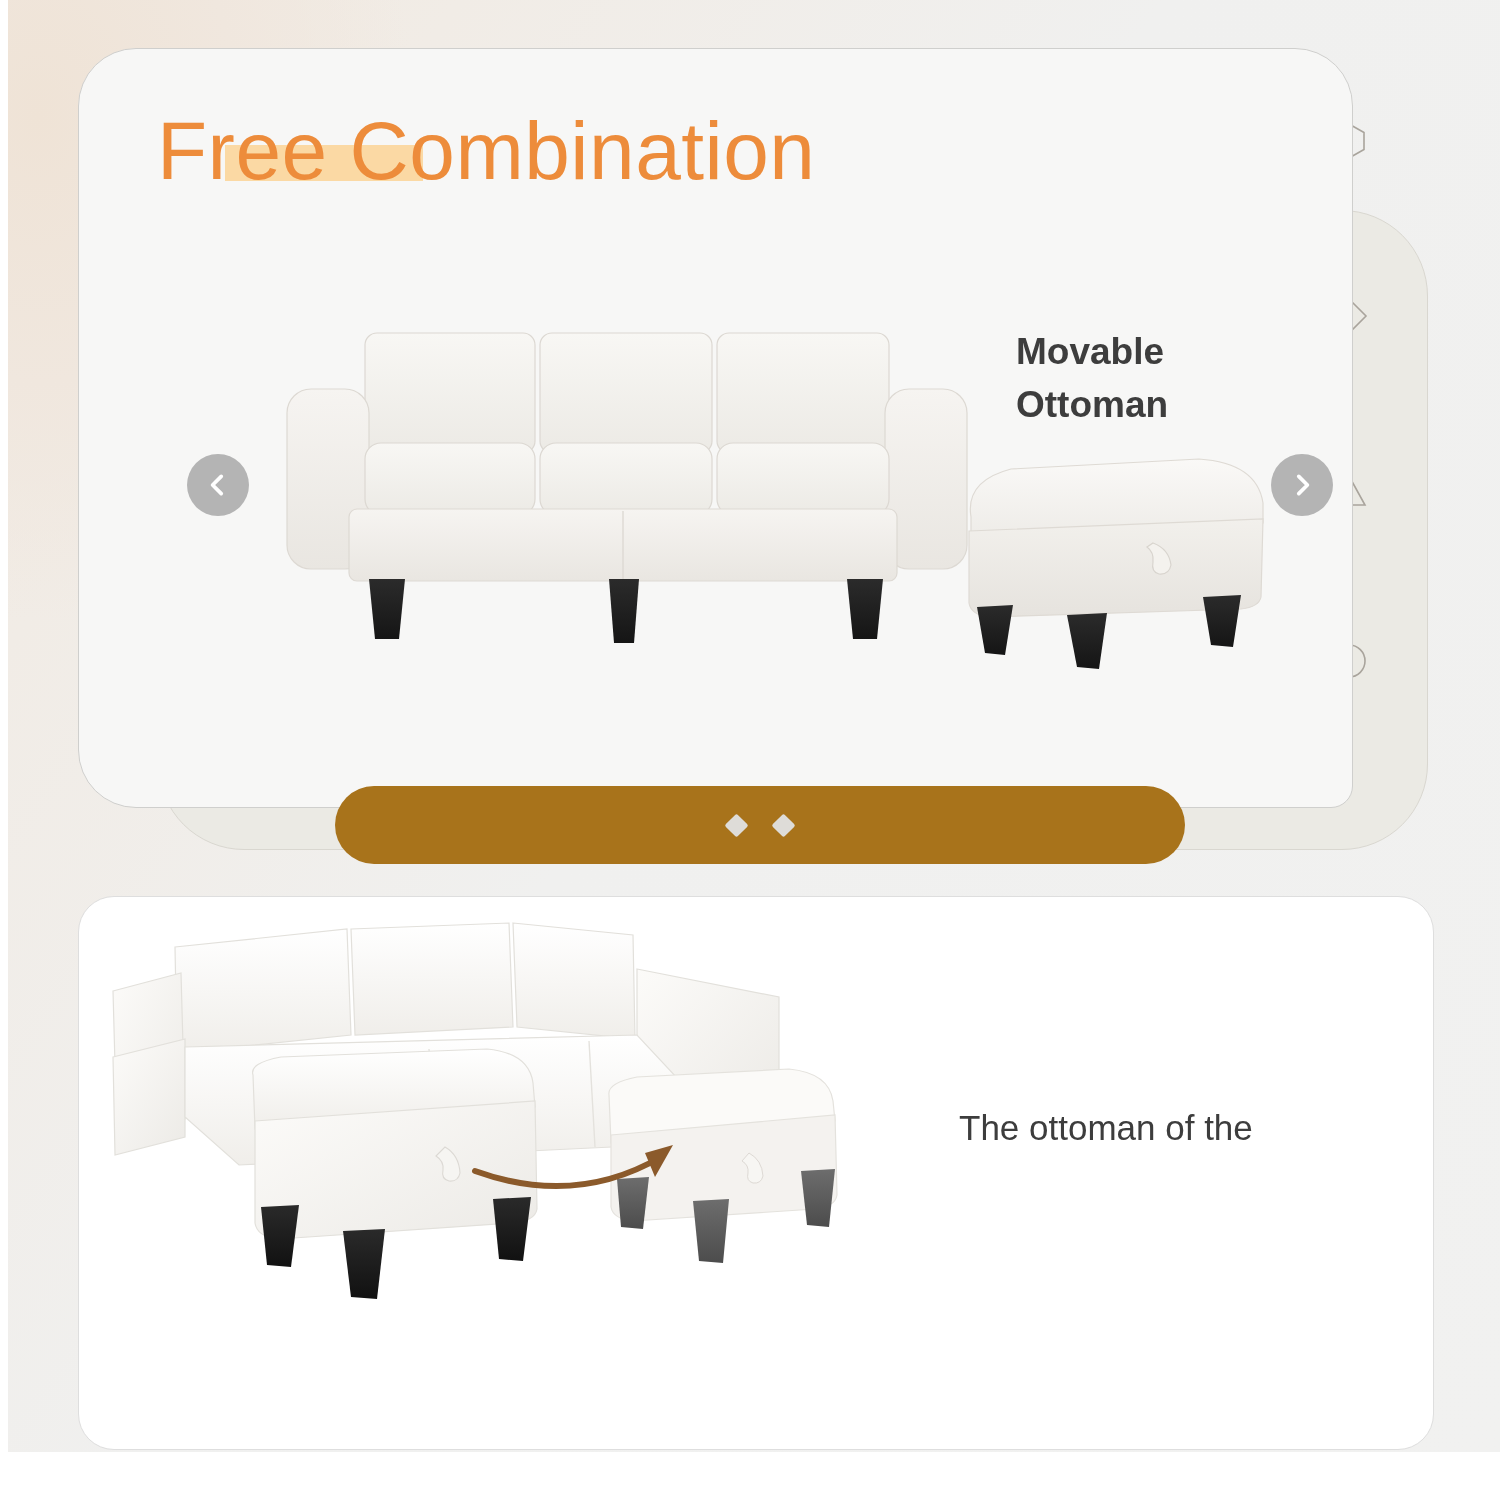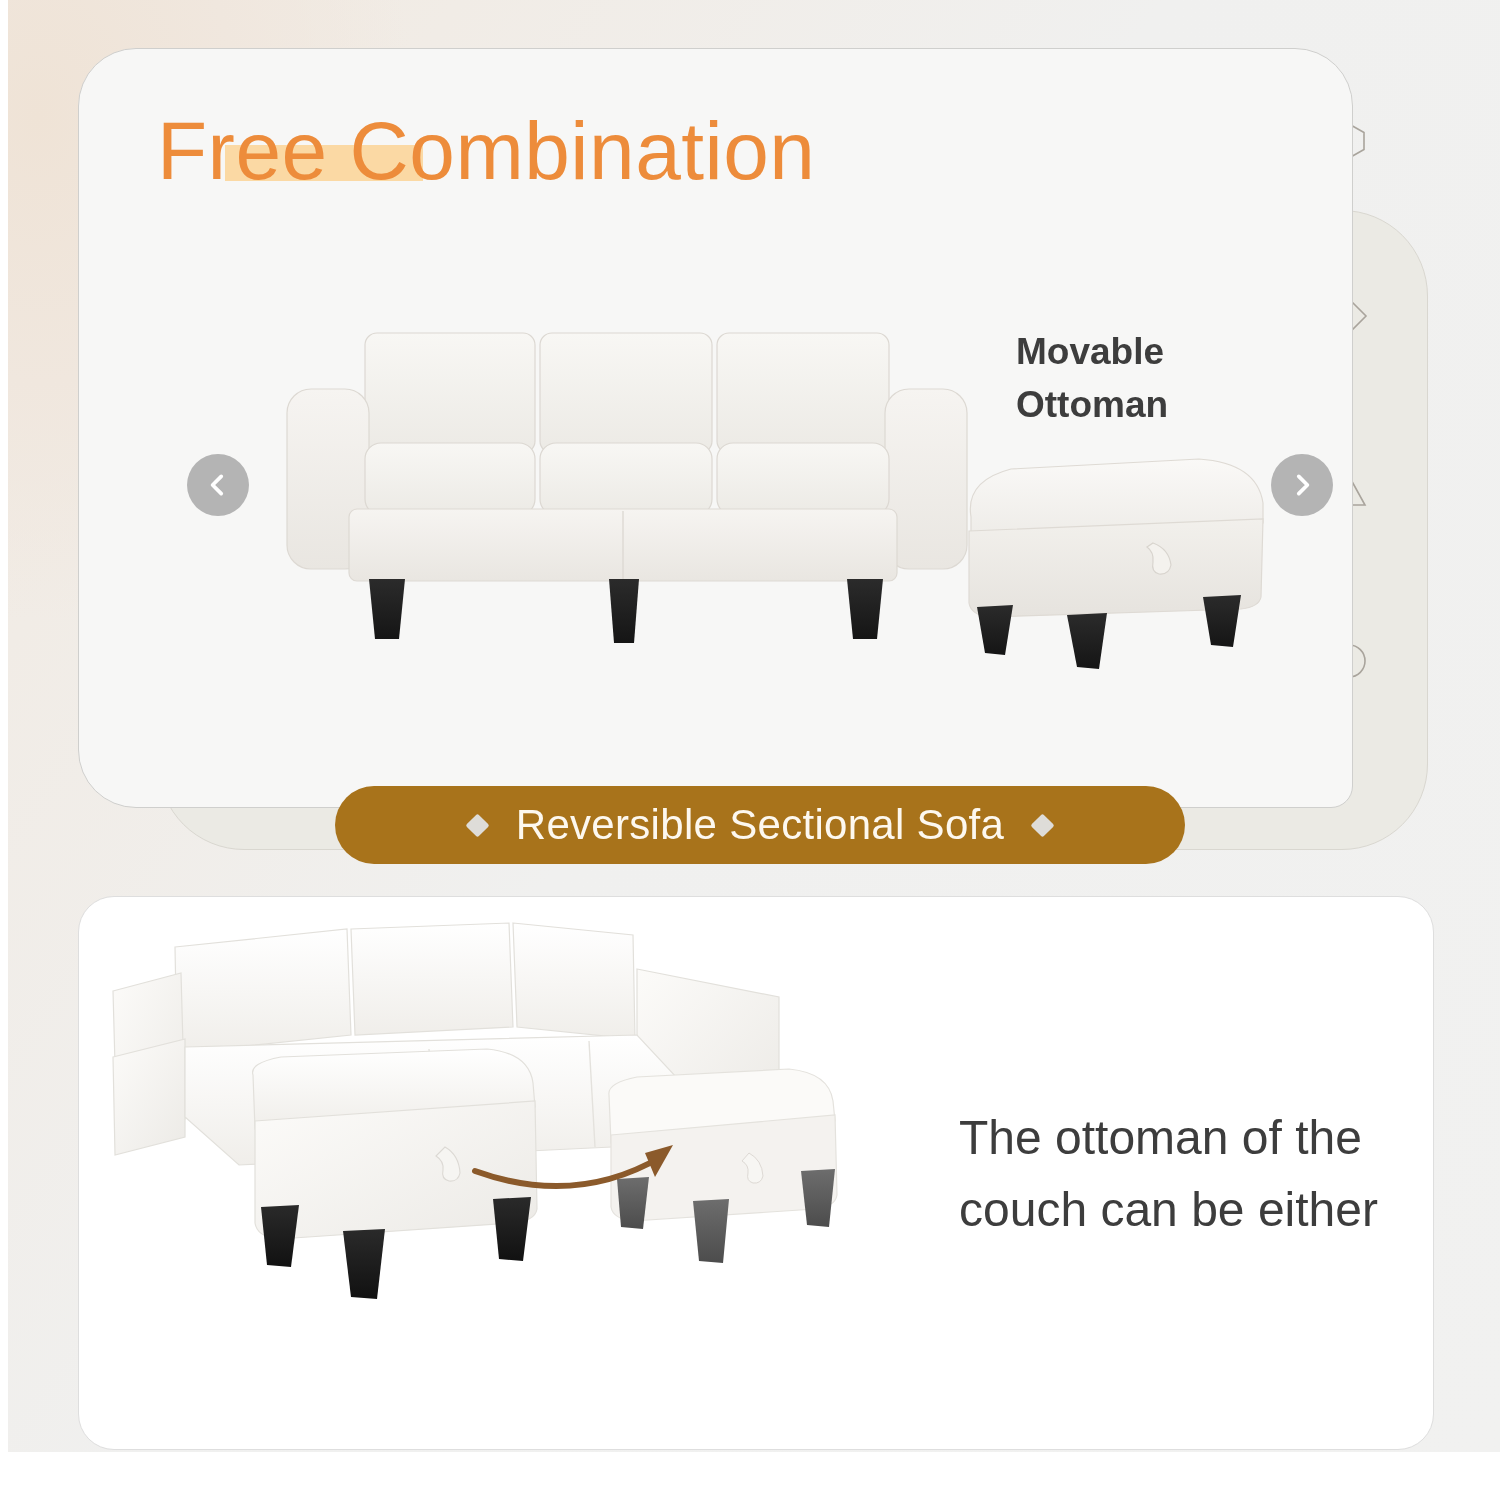--- a/index.html
+++ b/index.html
@@ -145,21 +145,21 @@
     width: 1356px;
     height: 554px;
     background: #ffffff;
     border: 1px solid #dedede;
     border-radius: 36px;
   }
   .bottom-note {
     position: absolute;
     left: 880px;
     top: 205px;
-    font-size: 48px;
+    font-size: 35px;
     line-height: 1.5;
     color: #3d3d3d;
     width: 420px;
   }
 
   
   .art { position: absolute; display: block; }
   .art-sofa-top { left: 178px; top: 262px; width: 730px; height: 340px; }
   .art-ottoman-top { left: 862px; top: 398px; width: 350px; height: 230px; }
   .art-sectional { left: 150px; top: 965px; width: 810px; height: 430px; }
@@ -269,21 +269,20 @@
     </div>
 
     <div class="movable-label">
       <div>Movable</div>
       <div>Ottoman</div>
     </div>
   </div>
 
   <div class="banner">
     <span class="banner-diamond"></span>
-    <span class="banner-text">Reversible Sectional Sofa</span>
     <span class="banner-diamond"></span>
   </div>
 
   <div class="bottom-card">
 
     <svg class="art art-sectional" viewBox="0 0 810 430" style="left:10px; top:10px;">
       <defs>
         <linearGradient id="w1" x1="0" y1="0" x2="0" y2="1">
           <stop offset="0%" stop-color="#ffffff"></stop>
             <stop offset="100%" stop-color="#f0eeea"></stop>
@@ -330,17 +329,16 @@
       <polygon points="712,264 746,262 740,320 718,318" fill="url(#lg3)"></polygon>
 
       <g>
         <path d="M386 264 Q486 300 572 250" fill="none" stroke="#8b5a2b" stroke-width="6" stroke-linecap="round"></path>
         <polygon points="584,238 566,270 556,246" fill="#8b5a2b"></polygon>
       </g>
     </svg>
 
     <div class="bottom-note">
       <div>The ottoman of the</div>
-      <div>couch can be either</div>
     </div>
   </div>
 
 </div>
 
 </body></html>

